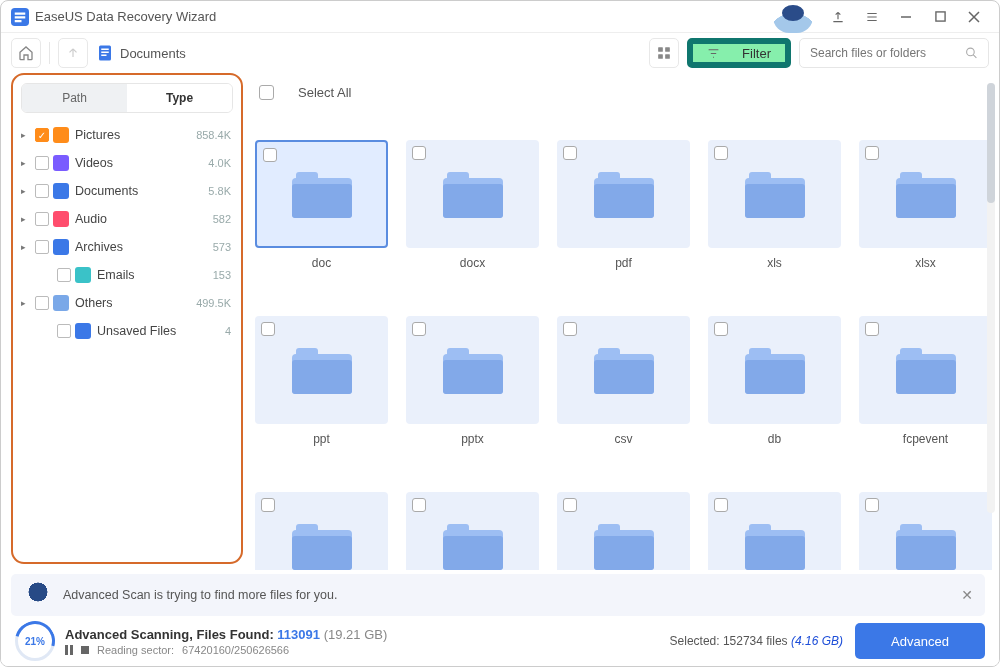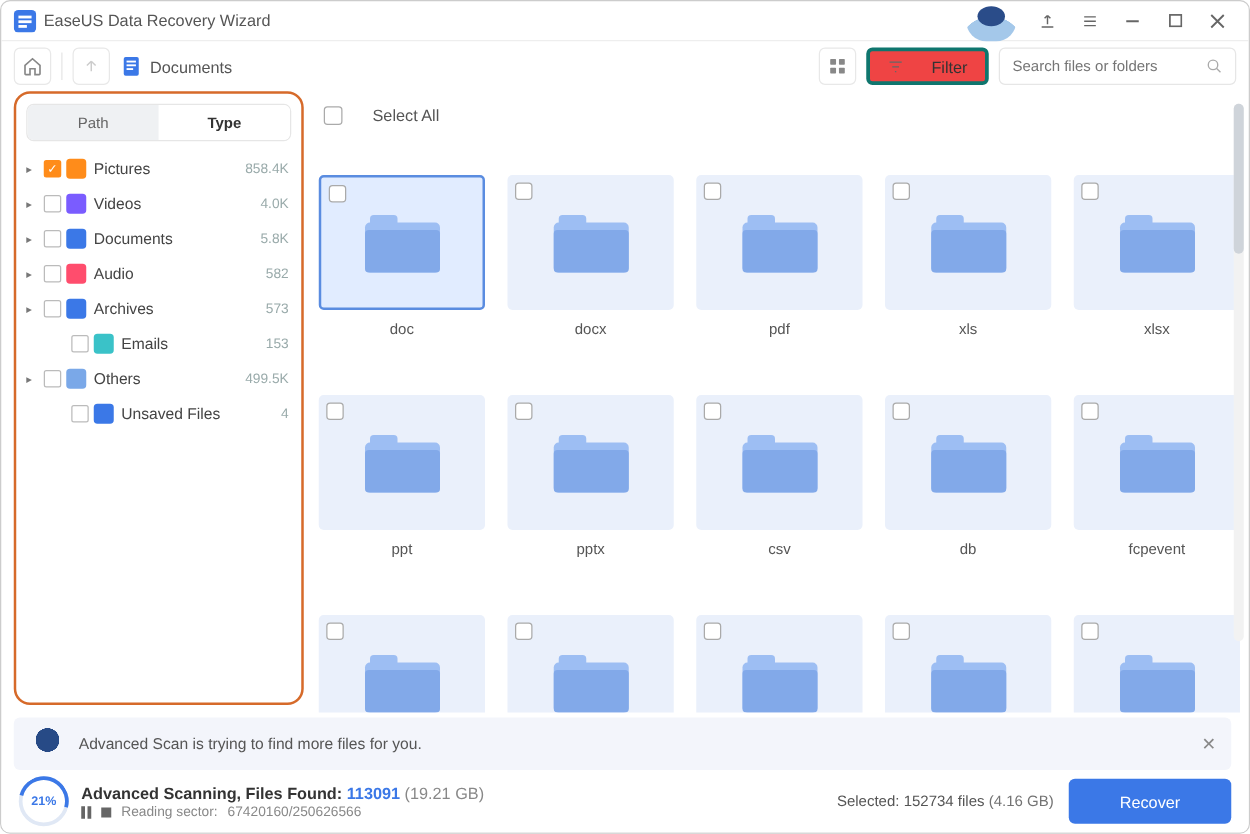--- a/index.html
+++ b/index.html
@@ -8,21 +8,21 @@
     .titlebar .app-title { margin-left: 6px; font-size: 13px; color: #555; }
     .titlebar .logo { width: 18px; height: 18px; }
     .titlebar .spacer { flex: 1; }
     .titlebar .avatar { width: 40px; height: 32px; background: radial-gradient(circle at 50% 120%, #a4c8ea 60%, transparent 61%); border-radius: 16px; margin-right: 6px; position: relative; }
     .titlebar .avatar::before{content:""; position:absolute; left:9px; top:4px; width:22px; height:16px; border-radius:50%; background:#2a4c89;}
     .winbtn { width: 30px; height: 28px; border-radius: 4px; display: flex; align-items: center; justify-content: center; margin-left: 4px; cursor: pointer; }
     .toolbar { height: 40px; display: flex; align-items: center; padding: 0 10px; gap: 8px; }
     .toolbar .btnround { width: 30px; height: 30px; border: 1px solid #e8e8e8; border-radius: 5px; display: flex; align-items: center; justify-content: center; cursor: pointer; }
     .toolbar .divider { width: 1px; height: 22px; background: #e6e6e6; }
     .breadcrumb { display: flex; align-items: center; gap: 6px; font-size: 13px; color: #555; }
-    .filterbtn { height: 30px; border: 3px solid #0f766e; border-radius: 5px; padding: 0 14px; display: flex; align-items: center; gap: 22px; cursor: pointer; background:#ef4444;}
+    .filterbtn { height: 30px; border: 6px solid #0f766e; border-radius: 5px; padding: 0 14px; display: flex; align-items: center; gap: 22px; cursor: pointer; background:#86efac;}
     .search { height: 30px; width: 190px; border: 1px solid #e6e6e6; border-radius: 5px; display: flex; align-items: center; padding: 0 10px; color: #999; }
     .search input { border: none; outline: none; flex: 1; font-size: 12px; background: transparent; }
     .mainlayout { display: flex; height: calc(100% - 36px - 40px - 42px - 50px); }
     .sidebar { width: 232px; border: 2px solid #d66a2a; margin: 0 6px 6px 10px; border-radius: 13px; padding-top: 8px; }
     .tabrow { display: flex; margin: 0 8px 8px 8px; border: 1px solid #e6e6e6; border-radius: 6px; overflow: hidden; }
     .tabrow .tab { flex: 1; text-align: center; padding: 7px 0; font-size: 12px; cursor: pointer; background: #eff1f3; color:#666;}
     .tabrow .tab.active { background: #fff; font-weight: 600; color:#333;}
     .treeitem { display: flex; align-items: center; padding: 6px 10px 6px 8px; cursor: pointer; }
     .treeitem .caret { width: 10px; font-size: 9px; color: #777; }
     .treeitem .chk { width:14px; height:14px; border:1px solid #bbb; border-radius:2px; margin: 0 4px; display:flex; align-items:center; justify-content:center; font-size:10px;}
@@ -51,21 +51,21 @@
     .prog { width: 40px; height: 40px; border-radius: 50%; border: 3px solid #e0e8f5; position: relative; margin-right: 10px;}
     .prog::before{ content:""; position:absolute; inset:-3px; border-radius:50%; border:3px solid transparent; border-top-color:#3b78e7; border-right-color:#3b78e7; transform: rotate(-30deg);}
     .prog .pct{ position:absolute; inset:0; display:flex; align-items:center; justify-content:center; font-size:10px; color:#3b78e7; font-weight:600;}
     .scaninfo .line1{ font-size:13px; font-weight:600; color:#333;}
     .scaninfo .line1 .cnt{ color:#3b78e7;}
     .scaninfo .line1 .size{ color:#888; font-weight:400;}
     .scaninfo .line2{ font-size:11px; color:#888; display:flex; align-items:center; gap:8px; margin-top:2px;}
     .stopbtn{ width:8px; height:8px; background:#666;}
     .pausebtn{ display:flex; gap:2px;} .pausebtn span{width:3px; height:10px; background:#666;}
     .footer .spacer{ flex:1;}
-    .selinfo{ font-size:12px; color:#555; margin-right:12px;} .selinfo .ssize{ color:#737373;}
+    .selinfo{ font-size:12px; color:#555; margin-right:12px;} .selinfo .ssize{ color:#1d4ed8;font-style:italic;}
     .recover{ width:130px; height:36px; background:#3b78e7; color:#fff; border:none; border-radius:5px; font-size:13px; cursor:pointer;}
     .scrollbar{ position:absolute; right:4px; top:82px; width:8px; height:430px; background:#f2f2f2; border-radius:4px;}
     .scrollthumb{ width:8px; height:120px; background:#cfd4da; border-radius:4px;}
   </style>
 </head>
 <body>
 
 <div class="titlebar">
   <svg class="logo" viewBox="0 0 24 24">
       <rect width="24" height="24" rx="5" fill="#3b78e7"></rect>
@@ -415,14 +415,14 @@
         </span>
       <span class="stopbtn"></span>
       <span>Reading sector: </span>
         <span>67420160/250626566</span>
     </div>
   </div>
   <div class="spacer"></div>
   <div class="selinfo">
     <span>Selected: </span><span>152734 files </span><span class="ssize">(4.16 GB)</span>
   </div>
-  <button class="recover">Recover</button>
+  <button class="recover">Advanced</button>
 </div>
 
 </body></html>

